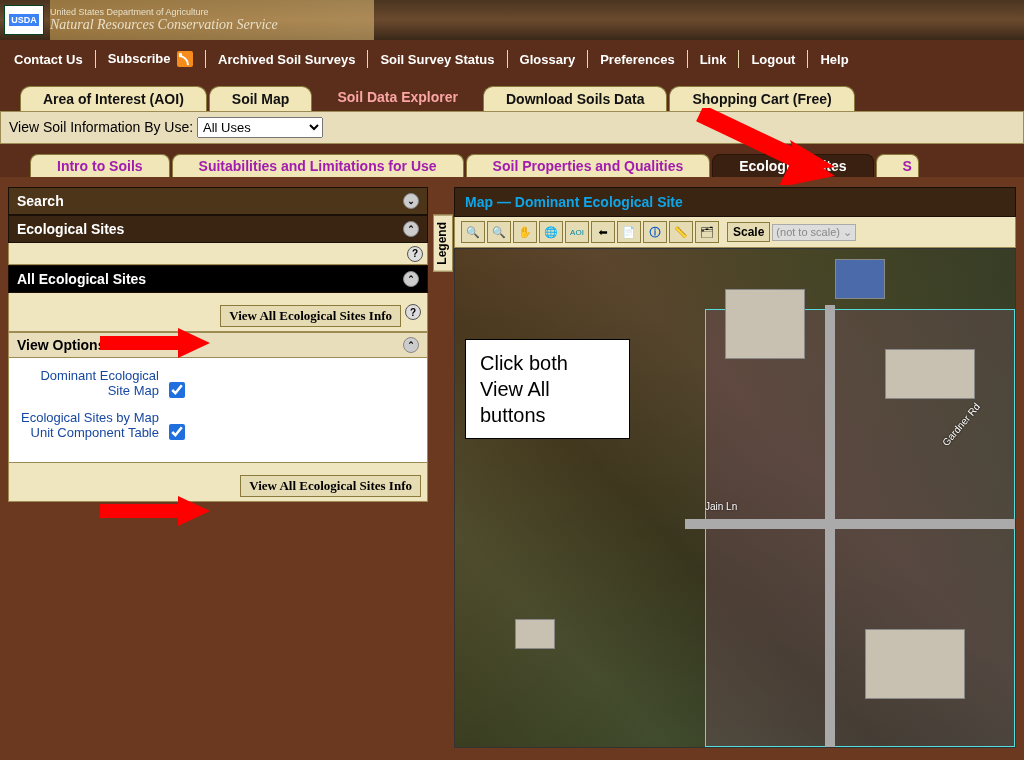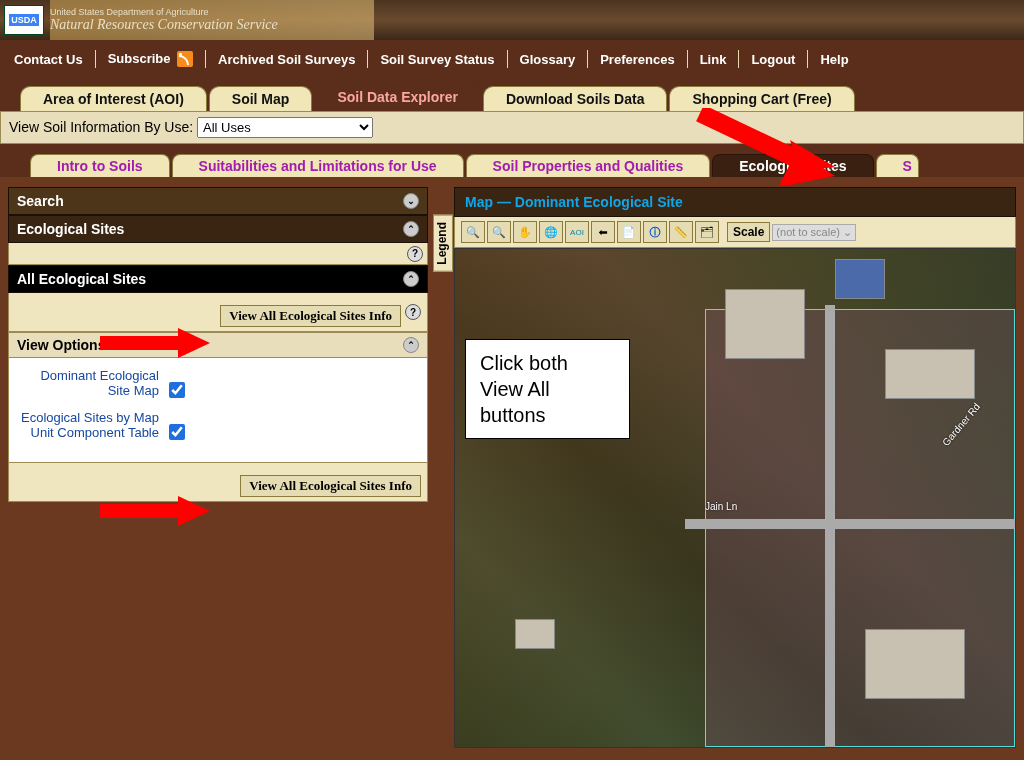--- a/index.html
+++ b/index.html
@@ -24,21 +24,21 @@
 .rss-icon::after{content:"";position:absolute;bottom:2px;left:2px;width:8px;height:8px;border:2px solid #fff;border-left:none;border-bottom:none;border-radius:0 10px 0 0;}
 
 
 .main-tabs-wrap { background: #5a2e1a; padding-top: 8px; }
 .main-tabs { display: flex; gap: 2px; padding-left: 20px; align-items:flex-end; }
 .main-tab { background: #f0e6b8; border:1px solid #8a7a3c; border-bottom:none; border-radius: 10px 10px 0 0; padding: 4px 22px; font-weight: bold; font-size: 14px; color: #111; cursor: pointer; }
 .main-tab.active { background: #5a2e1a; color: #fca5a5; border-color:#5a2e1a; padding:6px 22px;}
 
 
 .viewby-bar { background: #e8debc; border: 1px solid #9c8c54; padding: 5px 8px; margin: 0; font-size: 14px; }
-.viewby-bar select { font-size: 13px; padding: 1px; width: 176px; }
+.viewby-bar select { font-size: 13px; padding: 1px; width: 126px; }
 
 
 .sub-tabs-wrap{ background:#5a2e1a; padding-top:10px;}
 .sub-tabs { display: flex; gap: 0; padding-left: 30px; }
 .sub-tab { background: #f0e6b8; border:1px solid #8a7a3c; border-bottom:none; border-radius: 8px 8px 0 0; padding: 3px 26px; font-weight: bold; font-size: 14px; color: #a21caf; cursor: pointer; margin-right:2px; white-space:nowrap;}
 .sub-tab.active { background: #3a2010; color: #fff; border-color:#2a1508;}
 .sub-tab.cut { padding-right:6px; }
 
 
 .content { background: #6b3820; padding: 10px 8px; display: flex; gap: 8px; height: 590px; }

